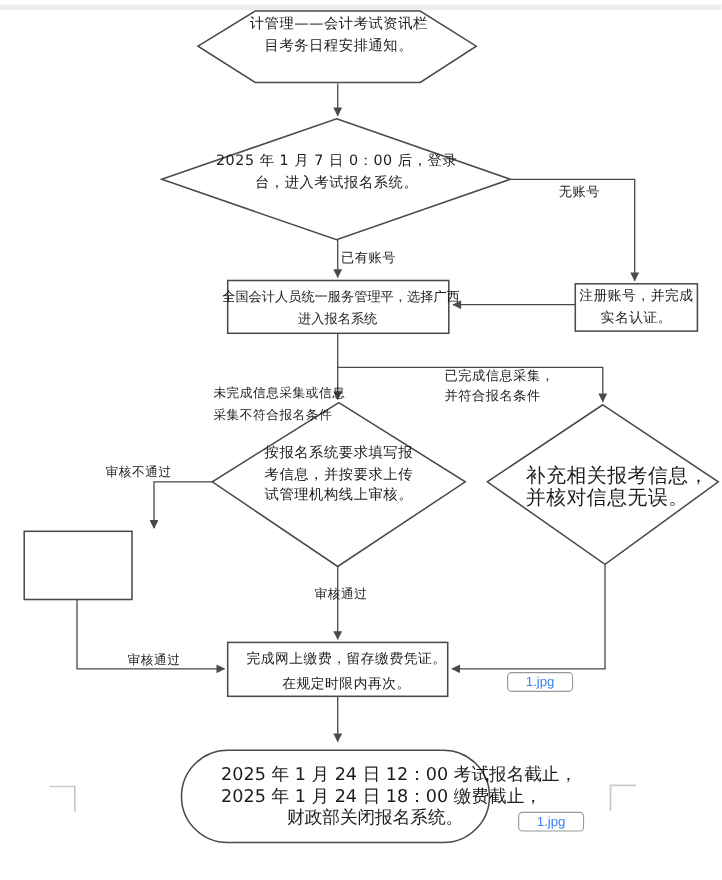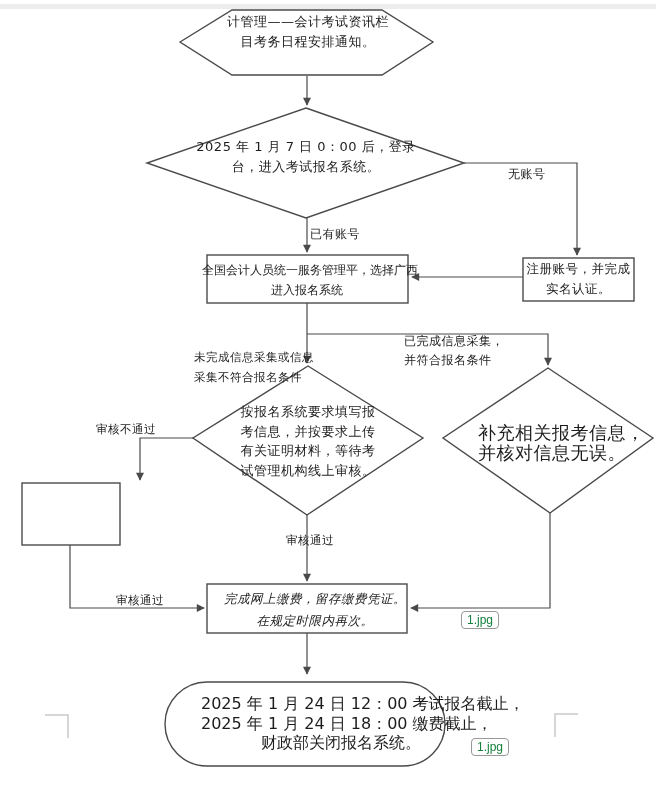--- a/index.html
+++ b/index.html
@@ -18,22 +18,22 @@
   .shape { fill:#ffffff; stroke:var(--line_color,#4a4a4a); stroke-width:1.4; }
   .mark  { fill:none; stroke:var(--corner_mark,#c9c9c9); stroke-width:1.5; }
   .arrhead { fill:var(--line_color,#4a4a4a); }
   .node-text { position:absolute; text-align:center; letter-spacing:0.5px; }
   .tl { white-space:nowrap; }
   .edge-label { position:absolute; font-size:11.5px; white-space:nowrap; letter-spacing:0.5px; }
   .edge-label.block { text-align:left;margin-top:16px; }
   .badge {
     position:absolute; height:18px;
     border:1px solid var(--badge_border,#989898); border-radius:4px;
-    background:#fff; font-size:12px; line-height:16px; padding:0 5px;
-    font-family:"Liberation Sans", sans-serif; color:#15803d;
+    background:#fff; font-size:12px; line-height:16px; padding:0 16px;
+    font-family:"Liberation Sans", sans-serif; color:#3b82f6;
   }
 </style>
 </head>
 <body>
 
 <div id="stage">
 
   <div class="topband"></div>
 
   <svg class="flow" width="656" height="800" viewBox="0 0 656 800">
@@ -85,31 +85,30 @@
   </div>
 
   <div class="node-text" style="left:202px;top:260px;width:210px;font-size:12px;line-height:20px;letter-spacing:0;">
     <div class="tl">全国会计人员统一服务管理平，选择广西</div>
     <div class="tl">进入报名系统</div>
   </div>
 
   <div class="node-text" style="left:233px;top:402px;width:150px;font-size:13px;line-height:19.5px;">
     <div class="tl">按报名系统要求填写报</div>
     <div class="tl">考信息，并按要求上传</div>
-    <div class="tl">有关证明材料，等待考</div>
     <div class="tl">试管理机构线上审核。</div>
   </div>
 
   <div class="node-text" style="left:478px;top:423px;width:140px;font-size:18px;line-height:20px;">
     <div class="tl">补充相关报考信息，</div>
     <div class="tl">并核对信息无误。</div>
   </div>
 
 
-  <div class="node-text" style="left:207px;top:588px;width:216px;font-size:12.5px;line-height:22px;font-style:italic;">
+  <div class="node-text" style="left:207px;top:588px;width:216px;font-size:12.5px;line-height:22px;">
     <div class="tl">完成网上缴费，留存缴费凭证。</div>
     <div class="tl">在规定时限内再次。</div>
   </div>
 
   <div class="node-text" style="left:165px;top:694px;width:280px;font-size:16px;line-height:19.5px;letter-spacing:0;margin-left:36px;">
     <div class="tl">2025 年 1 月 24 日 12：00 考试报名截止，</div>
     <div class="tl">2025 年 1 月 24 日 18：00 缴费截止，</div>
     <div class="tl">财政部关闭报名系统。</div>
   </div>
 

